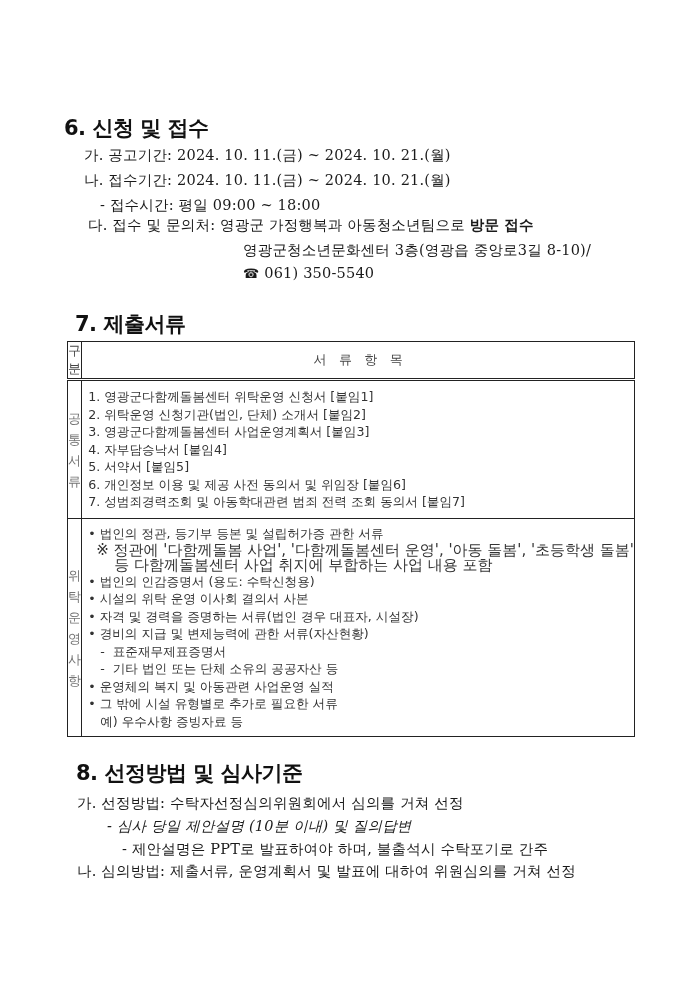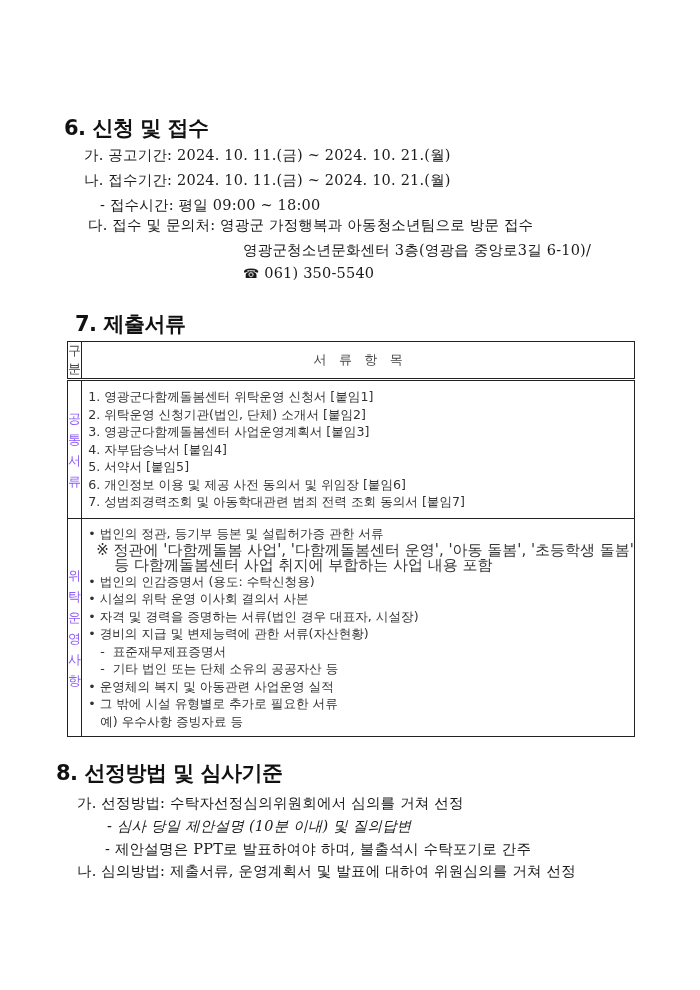--- a/index.html
+++ b/index.html
@@ -1,26 +1,26 @@
 <!DOCTYPE html>
 <html><head>
 <meta charset="utf-8">
 <style>
   html, body { margin: 0; padding: 0; background: #ffffff; }
   body { width: 700px; height: 990px; position: relative; overflow: hidden; color: #1a1a1a;
          font-family: "DejaVu Serif", "Liberation Serif", serif; }
   .abs { position: absolute; white-space: nowrap; }
   .h { font-family: "DejaVu Sans", "Liberation Sans", sans-serif; font-weight: bold; font-size: 21px; color: #111; letter-spacing: -0.5px; }
   .line { font-size: 14.5px; letter-spacing: 0.2px; }
-  .bold { font-weight: normal; }
+  .bold { font-weight: bold; }
   table.docs { position: absolute; left: 67px; top: 341px; width: 568px; border-collapse: collapse;
                font-family: "DejaVu Sans", "Liberation Sans", sans-serif; color: #333; }
   table.docs td, table.docs th { border: 1.5px solid #222; padding: 0; vertical-align: middle; }
   table.docs th { font-weight: normal; font-size: 13px; height: 26px; color: #444; border-bottom: 3px double #222; }
-  table.docs td.cat { width: 88px; text-align: center; font-size: 13px; line-height: 21px; color: #8b5cf6; }
+  table.docs td.cat { width: 88px; text-align: center; font-size: 13px; line-height: 21px; color: #737373; }
   table.docs td.items { padding: 3px 0 3px 6px; font-size: 12.6px; line-height: 17.5px; }
   .it { white-space: nowrap; }
   .note { font-size: 15px; line-height: 15px; white-space: nowrap; padding-left: 8px; }
   .note2 { padding-left: 26px; }
   .sub { padding-left: 12px; }
   .cont { padding-left: 12px; }
   .phone { font-size: 13px; }
 </style>
 </head>
 <body>
@@ -37,21 +37,21 @@
 </div>
 <div class="abs line" style="left:100px; top:196px;text-align:center;">
   <span>- 접수시간:</span>
   <span>평일 09:00 ~ 18:00</span>
 </div>
 <div class="abs line" style="left:88px; top:216px;">
   <span>다. 접수 및 문의처:</span>
   <span>영광군 가정행복과 아동청소년팀으로</span>
   <span class="bold">방문 접수</span>
 </div>
-<div class="abs line" style="left:243px; top:241px;">영광군청소년문화센터 3층(영광읍 중앙로3길 6-10)/</div>
+<div class="abs line" style="left:243px; top:241px;">영광군청소년문화센터 3층(영광읍 중앙로3길 8-10)/</div>
 <div class="abs line" style="left:243px; top:265px;">
   <span class="phone">☎</span>
   <span>061) 350-5540</span>
 </div>
 
 <div class="abs h" style="left:75px; top:310px;">7. 제출서류</div>
 
 <table class="docs">
   <tbody>
       <tr>
@@ -86,17 +86,17 @@
       <div class="it sub" style="white-space:pre;">-  표준재무제표증명서</div>
       <div class="it sub" style="white-space:pre;">-  기타 법인 또는 단체 소유의 공공자산 등</div>
       <div class="it">• 운영체의 복지 및 아동관련 사업운영 실적</div>
       <div class="it">• 그 밖에 시설 유형별로 추가로 필요한 서류</div>
       <div class="it cont">예) 우수사항 증빙자료 등</div>
     </td>
   </tr>
 </tbody>
   </table>
 
-<div class="abs h" style="left:56px; top:759px;">8. 선정방법 및 심사기준</div>
+<div class="abs h" style="left:76px; top:759px;">8. 선정방법 및 심사기준</div>
 <div class="abs line" style="left:77px; top:794px;">가. 선정방법: 수탁자선정심의위원회에서 심의를 거쳐 선정</div>
 <div class="abs line" style="left:107px; top:817px;font-style:italic;">- 심사 당일 제안설명 (10분 이내) 및 질의답변</div>
-<div class="abs line" style="left:105px; top:840px;text-align:right;">- 제안설명은 PPT로 발표하여야 하며, 불출석시 수탁포기로 간주</div>
+<div class="abs line" style="left:122px; top:840px;text-align:right;">- 제안설명은 PPT로 발표하여야 하며, 불출석시 수탁포기로 간주</div>
 <div class="abs line" style="left:77px; top:862px;">나. 심의방법: 제출서류, 운영계획서 및 발표에 대하여 위원심의를 거쳐 선정</div>
 
 </body></html>

